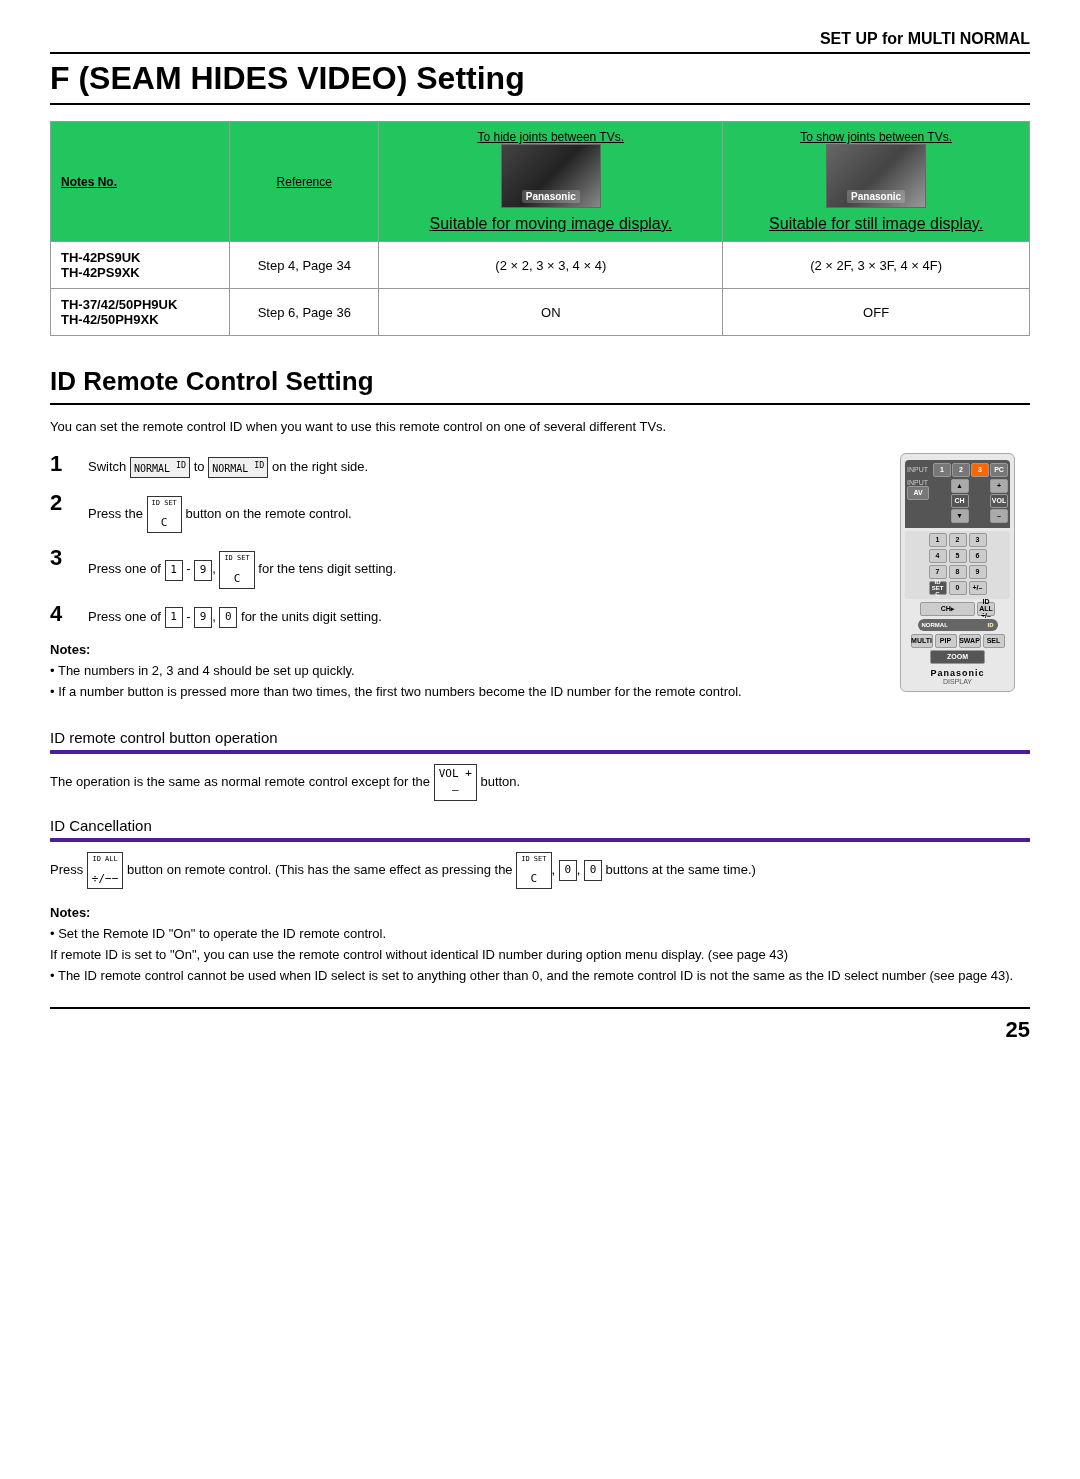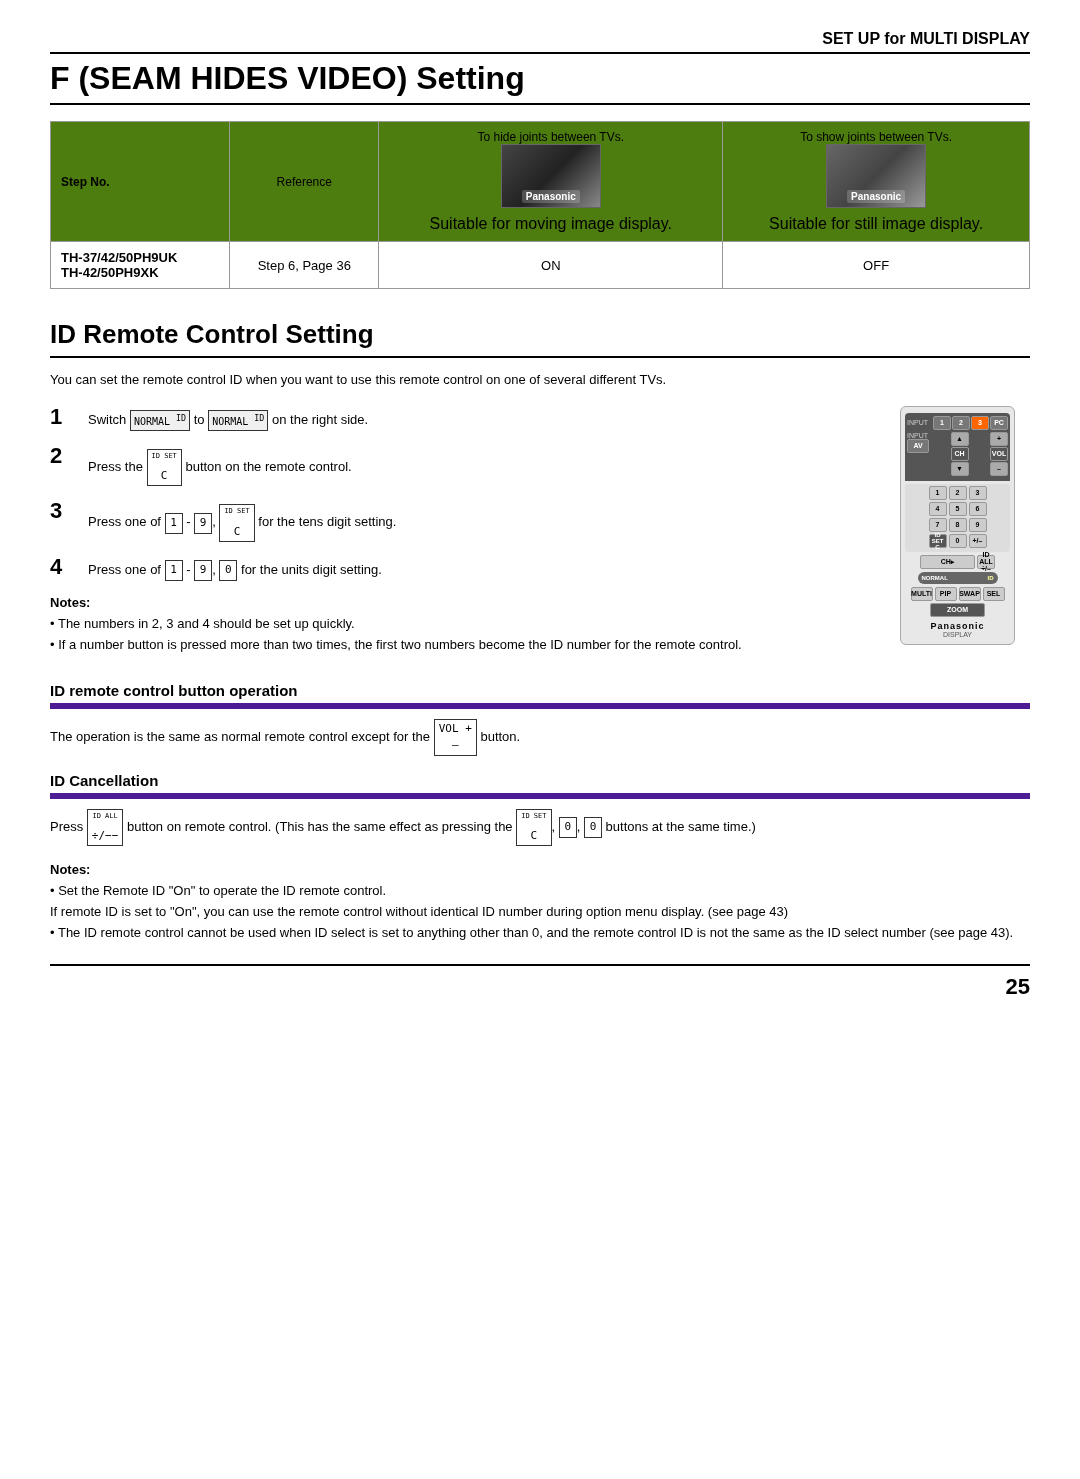--- a/index.html
+++ b/index.html
@@ -44,22 +44,23 @@
     .seam-table td, .seam-table th {
       border: 1px solid #999;
       padding: 8px 10px;
       vertical-align: middle;
       text-align: center;
     }
     .seam-table td:first-child {
       text-align: left;
     }
     .seam-table .header-row td {
-      background: #4d7c0f;
+      background: #22c55e;
       font-size: 12px;
+      text-decoration: underline;
     }
     .tv-image-cell {
       text-align: center;
     }
     .tv-image {
       width: 100px;
       height: 64px;
       display: inline-block;
       background: #333;
       position: relative;
@@ -177,22 +178,22 @@
     .notes-list li::before {
       content: "• ";
     }
 
     
     .subsection {
       margin-bottom: 16px;
     }
     .subsection-title {
       font-size: 15px;
-      font-weight: bold;
-      border-bottom: 6px solid #4c1d95;
+      font-weight: normal;
+      border-bottom: 4px solid #4c1d95;
       padding-bottom: 4px;
       margin-bottom: 10px;
     }
     .subsection-text {
       font-size: 13px;
       line-height: 1.5;
     }
 
     
     .page-number {
@@ -253,29 +254,29 @@
       background: #555;
       border-radius: 4px 4px 0 0;
       padding: 3px 2px;
       margin-bottom: 3px;
     }
   </style>
 </head>
 <body>
 
 <div class="page-header">
-  <span class="page-header-title">SET UP for MULTI DISPLAY</span>
+  <span class="page-header-title">SET UP for MULTI NORMAL</span>
 </div>
 
 <div class="section-title">F (SEAM HIDES VIDEO) Setting</div>
 
 <table class="seam-table">
   <thead>
     <tr class="header-row">
-      <td><strong>Step No.</strong></td>
+      <td><strong>Notes No.</strong></td>
       <td>Reference</td>
       <td>
         To hide joints between TVs.<br>
         <div class="tv-image-cell">
           <div class="tv-image tv-image-moving">
             <span class="tv-logo">Panasonic</span>
           </div>
         </div>
         <div class="cell-label">Suitable for moving image display.</div>
       </td>
@@ -284,20 +285,28 @@
         <div class="tv-image-cell">
           <div class="tv-image tv-image-still">
             <span class="tv-logo">Panasonic</span>
           </div>
         </div>
         <div class="cell-label">Suitable for still image display.</div>
       </td>
     </tr>
   </thead>
   <tbody>
+    <tr>
+      <td>
+        <strong>TH-42PS9UK<br>TH-42PS9XK</strong>
+      </td>
+      <td>Step 4, Page 34</td>
+      <td>(2 × 2, 3 × 3, 4 × 4)</td>
+      <td>(2 × 2F, 3 × 3F, 4 × 4F)</td>
+    </tr>
     <tr>
       <td>
         <strong>TH-37/42/50PH9UK<br>TH-42/50PH9XK</strong>
       </td>
       <td>Step 6, Page 36</td>
       <td>ON</td>
       <td>OFF</td>
     </tr>
   </tbody>
 </table>

